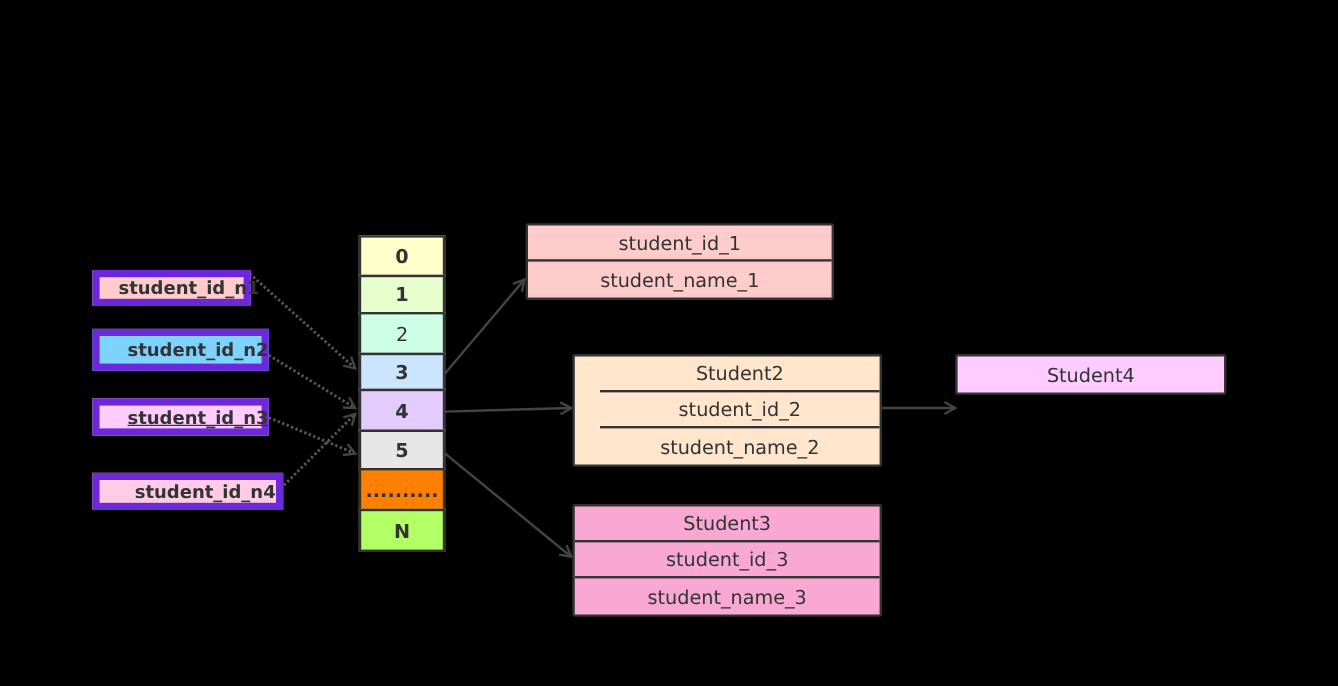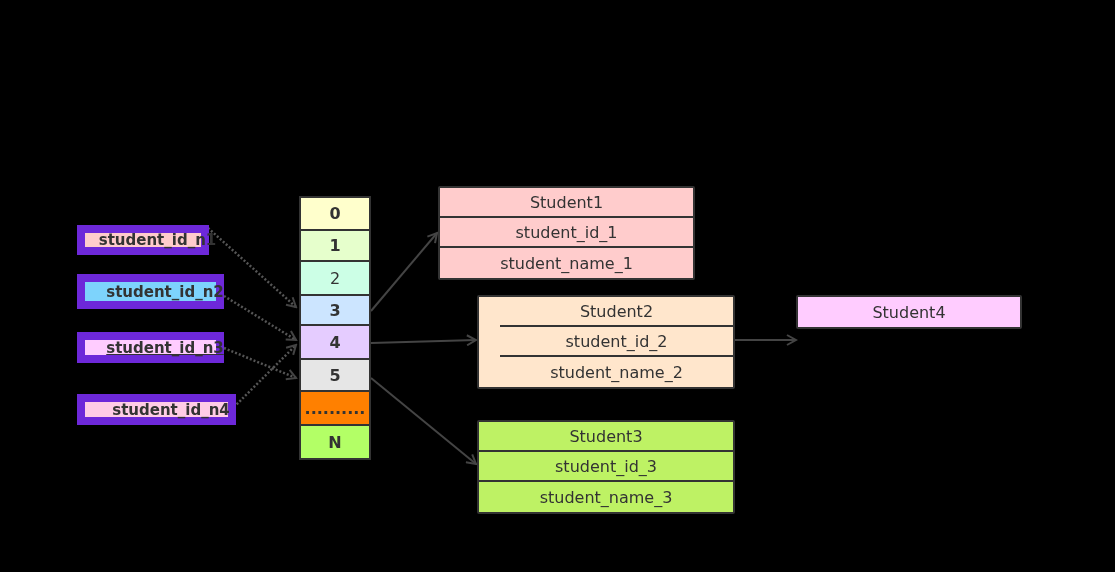--- a/index.html
+++ b/index.html
@@ -1,17 +1,17 @@
 <!DOCTYPE html>
 <html><head>
 <meta charset="utf-8">
 <style>
   html,body{margin:0;padding:0;background:#000;}
   body{width:1115px;height:572px;position:relative;overflow:hidden;font-family:"DejaVu Sans",sans-serif;}
-  .key{position:absolute;box-sizing:border-box;border:8px solid #6d28d9;font-weight:bold;font-size:15px;color:#333;text-align:center;display:flex;align-items:center;justify-content:center;line-height:16px;padding-left:29px;}
+  .key{position:absolute;box-sizing:border-box;border:6px solid #6d28d9;font-weight:bold;font-size:15px;color:#333;text-align:center;display:flex;align-items:center;justify-content:center;line-height:16px;padding-left:29px;}
   .slot{position:absolute;left:299px;width:72px;box-sizing:border-box;border:2px solid #333;display:flex;align-items:center;justify-content:center;font-size:16px;font-weight:bold;color:#333;}
   .rec{position:absolute;box-sizing:border-box;border:2px solid #333;border-radius:2px;}
   .rec .row{height:30px;box-sizing:border-box;display:flex;align-items:center;justify-content:center;font-size:16px;color:#333;border-bottom:2px solid #333;}
   .rec .row:last-child{border-bottom:none;}
   svg{position:absolute;left:0;top:0;}
 </style>
 </head>
 <body>
 
 <svg width="1115" height="572">
@@ -38,29 +38,28 @@
 <div class="slot" style="top: 196px; height: 35px; background: rgb(255, 255, 204);">0</div>
 <div class="slot" style="top: 229px; height: 33px; background: rgb(230, 255, 204);">1</div>
 <div class="slot" style="top: 260px; height: 36px; font-weight: normal; background: rgb(204, 255, 230);">2</div>
 <div class="slot" style="top: 294px; height: 32px; background: rgb(204, 229, 255);">3</div>
 <div class="slot" style="top: 324px; height: 36px; background: rgb(229, 204, 255);">4</div>
 <div class="slot" style="top: 358px; height: 34px; background: rgb(230, 230, 230);">5</div>
 <div class="slot" style="top: 390px; height: 36px; background: rgb(255, 128, 0);">..........</div>
 <div class="slot" style="top: 424px; height: 36px; background: rgb(179, 255, 102);">N</div>
 
 <div class="rec" style="left: 438px; top: 186px; width: 257px; background: rgb(255, 204, 204);">
-  <div class="row">Student1</div>
   <div class="row">student_id_1</div>
   <div class="row">student_name_1</div>
 </div>
 <div class="rec" style="left: 477px; top: 295px; width: 258px; background: rgb(255, 230, 204); padding-left: 21px;">
   <div class="row">Student2</div>
   <div class="row">student_id_2</div>
   <div class="row">student_name_2</div>
 </div>
-<div class="rec" style="left: 477px; top: 420px; width: 258px; background: #bef264;">
+<div class="rec" style="left: 477px; top: 420px; width: 258px; background: #f9a8d4;">
   <div class="row">Student3</div>
   <div class="row">student_id_3</div>
   <div class="row">student_name_3</div>
 </div>
 <div class="rec" style="left: 796px; top: 295px; width: 226px; background: rgb(255, 204, 255);">
   <div class="row">Student4</div>
 </div>
 
 </body></html>

